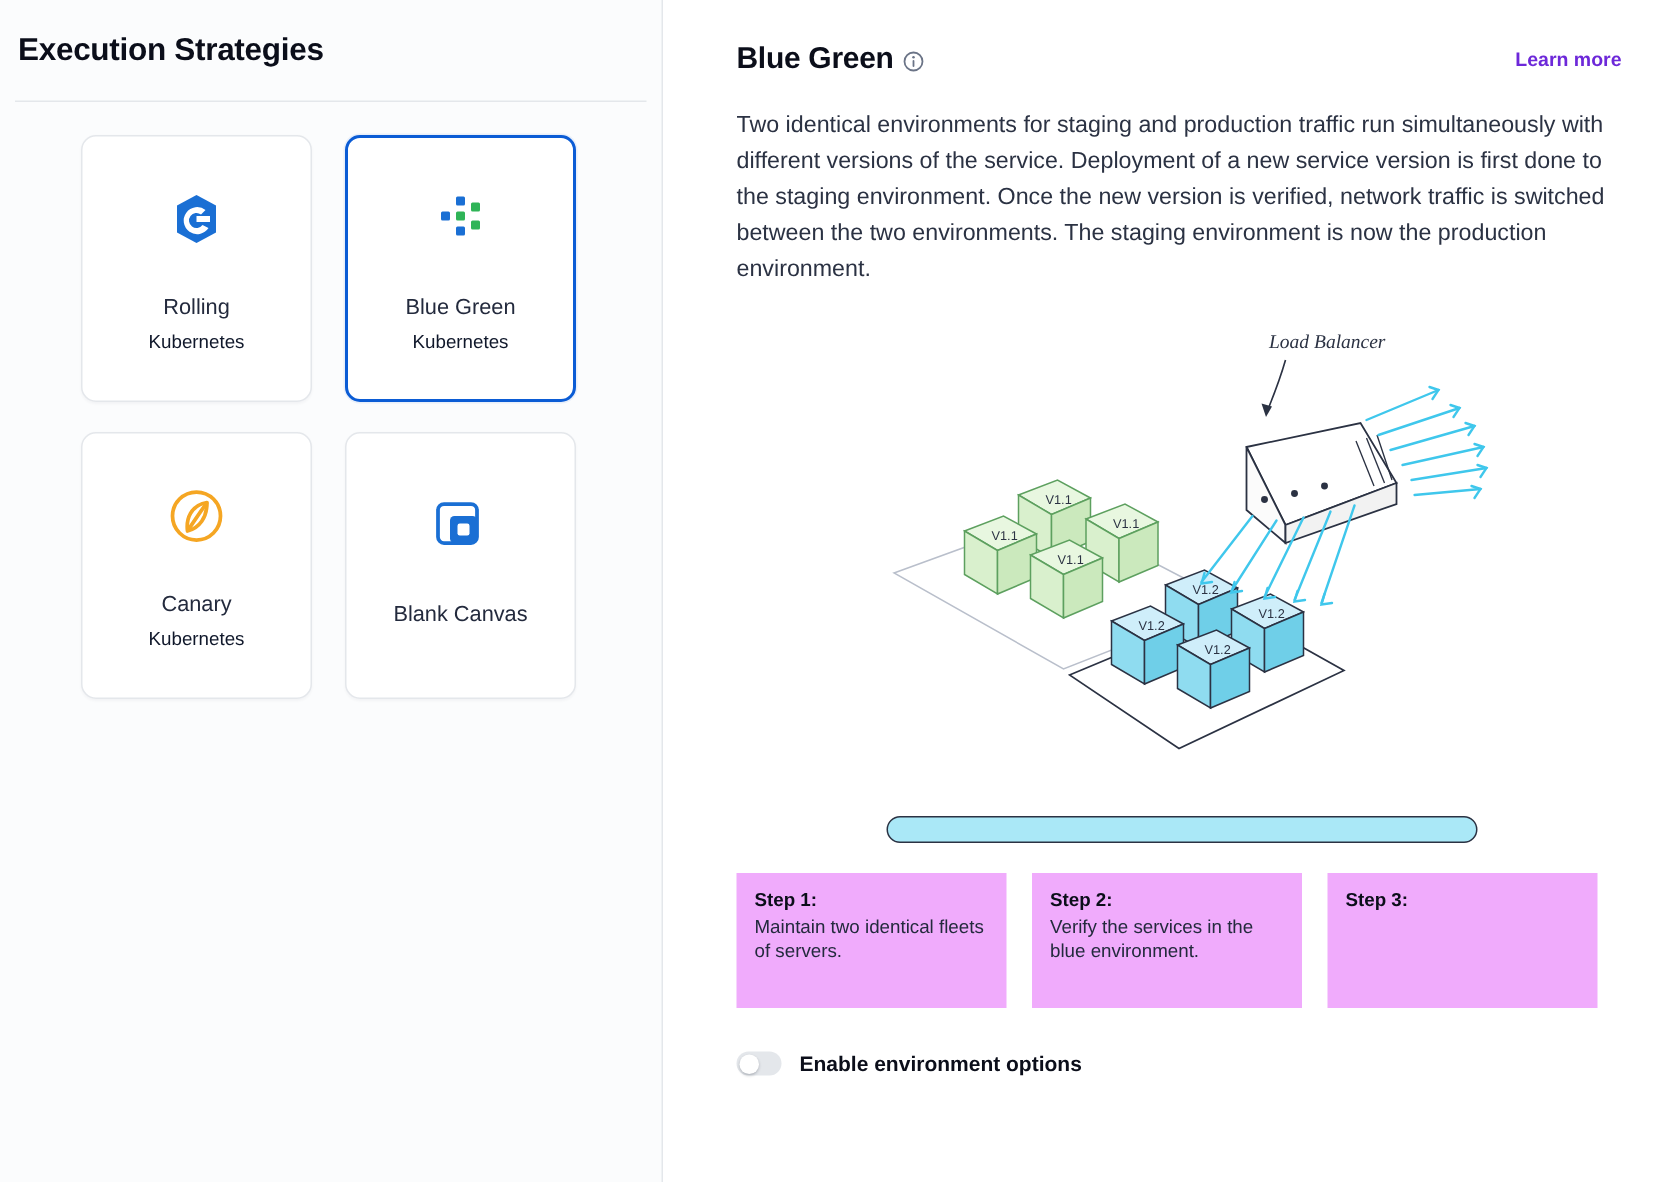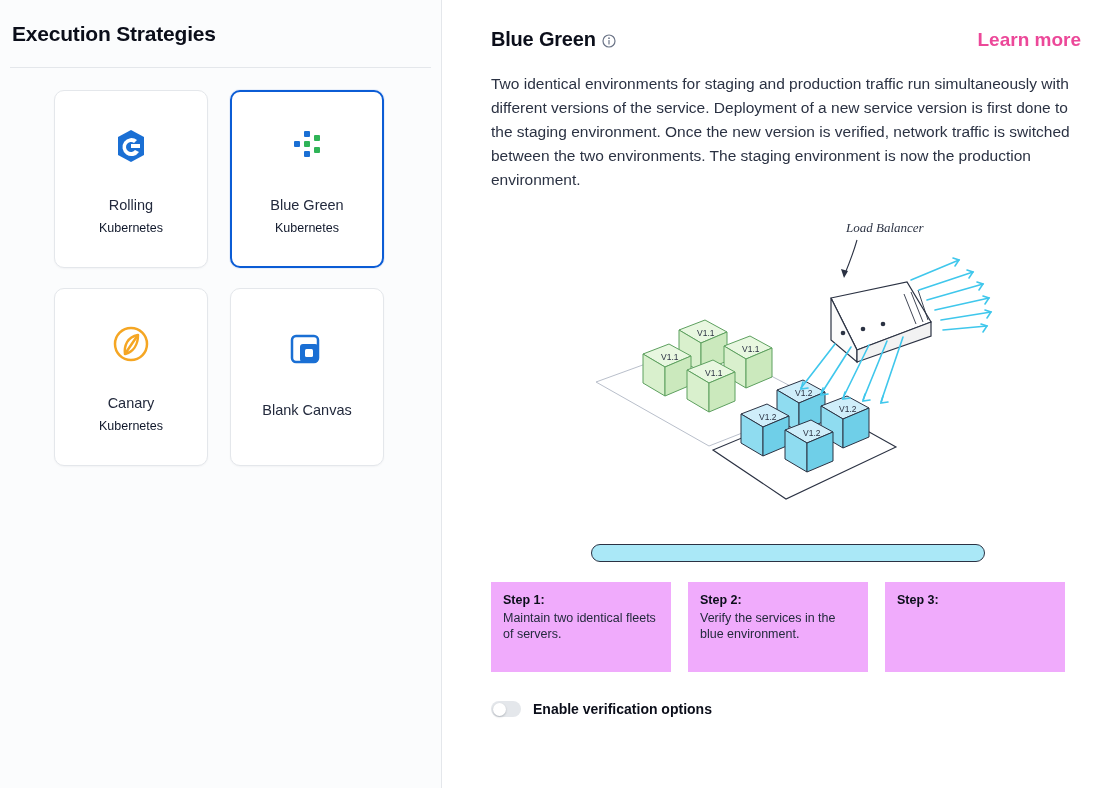--- a/index.html
+++ b/index.html
@@ -106,23 +106,23 @@
   .info-icon {
     width: 14px; height: 14px;
     display: inline-flex;
     align-items: center;
     justify-content: center;
     color: #6b7487;
     margin-top: 3px;
     cursor: pointer;
   }
   .learn-more {
-    font-size: 19px;
+    font-size: 13px;
     font-weight: bold;
-    color: #ec4899;
+    color: #6d28d9;
     cursor: pointer;
     text-decoration: none;
   }
   .description {
     margin-top: 21px;
     font-size: 15.5px;
     line-height: 24px;
     color: #2b3243;
     max-width: 600px;
   }
@@ -410,17 +410,17 @@
       </div>
       <div class="step-card">
         <div class="step-title">Step 3:</div>
       </div>
     </div>
 
     <div class="toggle-row">
       <div class="toggle">
         <div class="knob"></div>
       </div>
-      <div class="toggle-label">Enable verification options</div>
+      <div class="toggle-label">Enable environment options</div>
     </div>
 
   </div>
 </div>
 
 </body></html>

